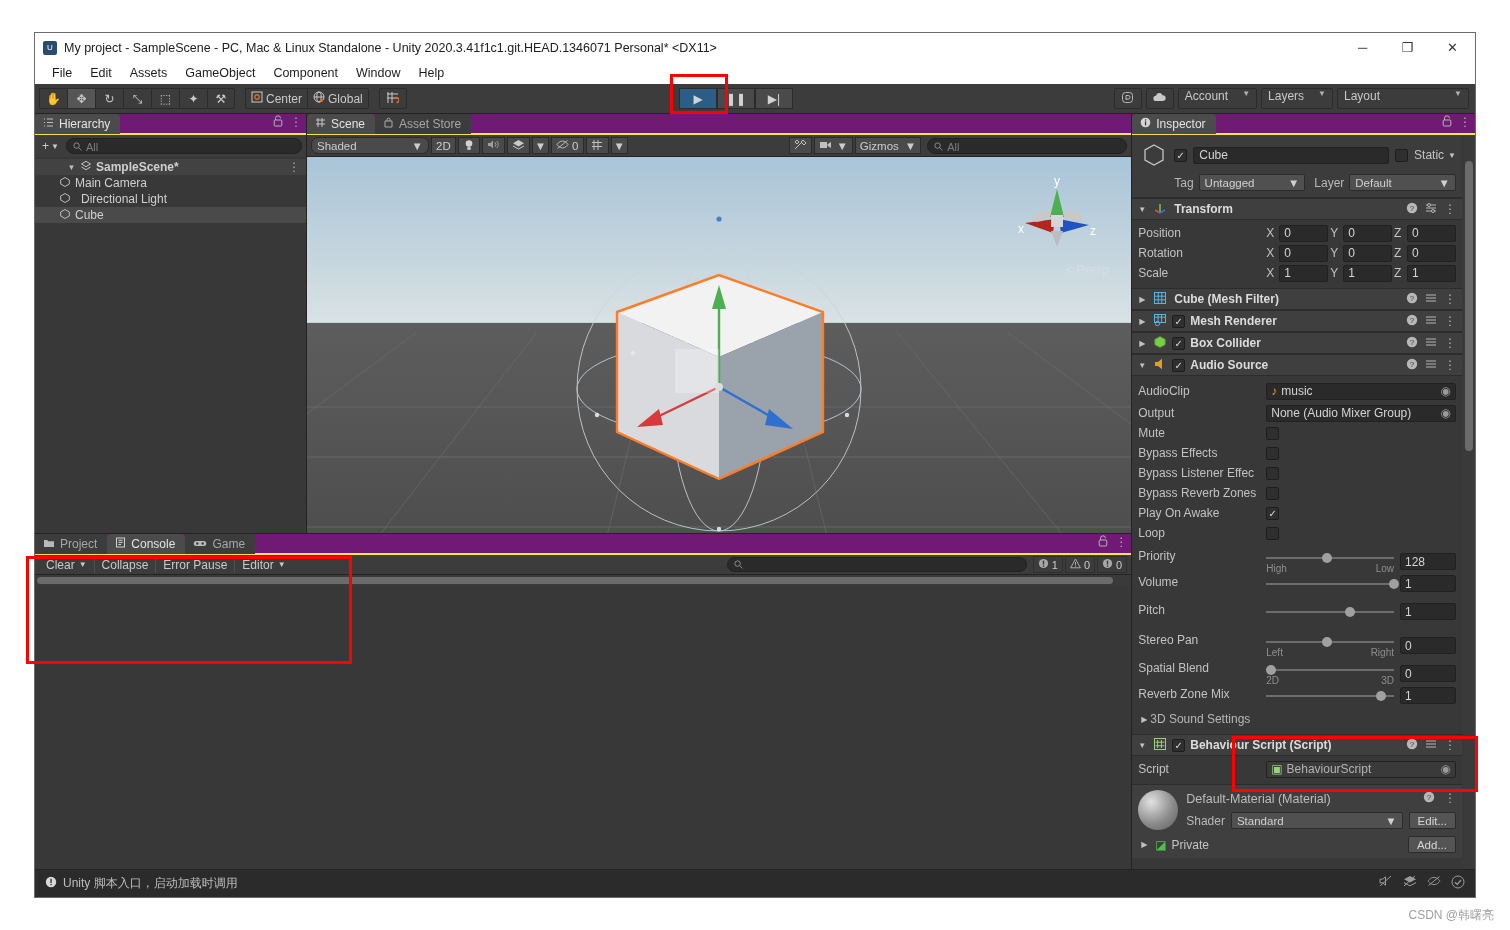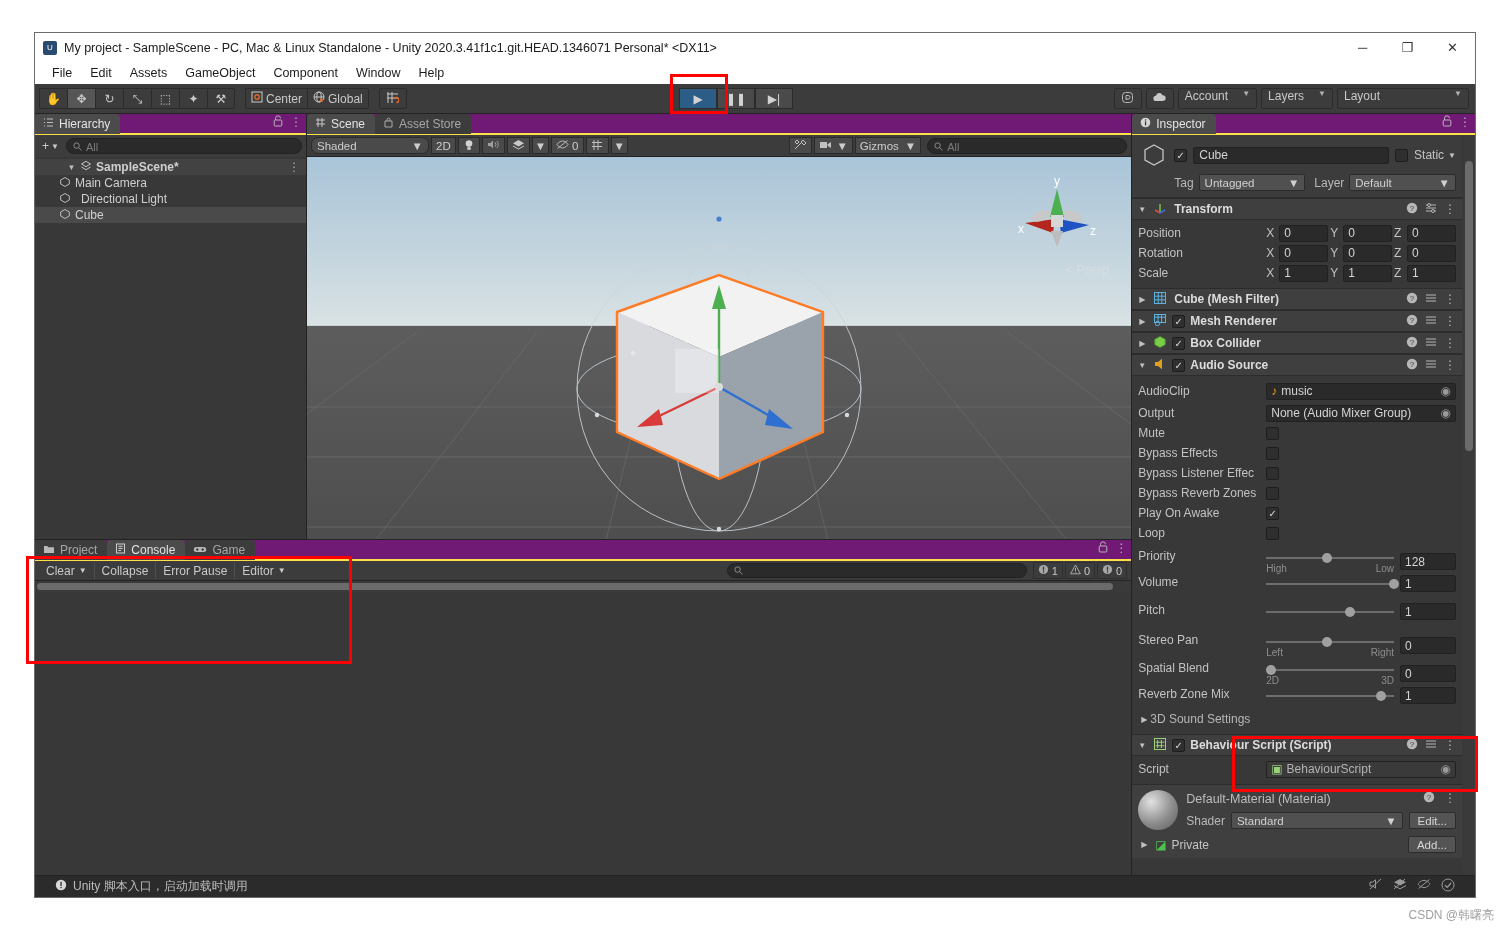--- a/index.html
+++ b/index.html
@@ -170,22 +170,22 @@
   .slabels { display:flex; justify-content:space-between; font-size:10px; color:#8e8e8e; margin-top:-3px; padding-right:0; }
   .numbox { width:56px; height:17px; background:#2a2a2a; border:1px solid #212121; border-radius:2px;
             padding:0 4px; color:#d4d4d4; display:flex; align-items:center; }
   .matcard { background:#3f3f3f; border-top:1px solid #2c2c2c; padding:5px 6px; }
   .matrow { display:flex; align-items:center; gap:8px; }
   .matsphere { width:40px; height:40px; border-radius:50%;
                background:radial-gradient(circle at 33% 30%, #e2e2e2, #8d8d8d 55%, #5c5c5c); }
   .mattitle { color:#bdbdbd; font-size:12.5px; }
   .smallbtn { height:17px; padding:0 8px; background:#545454; border:1px solid #2b2b2b; border-radius:2px;
               display:flex; align-items:center; color:#d6d6d6; font-size:11.5px; }
-  .statusbar { height:22px; background:#2b2b2b; display:flex; align-items:center; gap:6px;
-               padding:0 20px; border-top:1px solid #232323; flex:0 0 auto; color:#bdbdbd; }
+  .statusbar { height:28px; background:#2b2b2b; display:flex; align-items:center; gap:6px;
+               padding:0 10px; border-top:1px solid #232323; flex:0 0 auto; color:#bdbdbd; }
   .statusicons { margin-left:auto; display:flex; gap:10px; color:#9a9a9a; }
   
   .vscroll { position:absolute; right:0; top:0; width:12px; bottom:0; background:#3a3a3a; }
   .vthumb { position:absolute; right:2px; width:8px; background:#6b6b6b; border-radius:4px; }
   .hscrollbar { height:11px; background:#3a3a3a; position:relative; }
   .hthumb { position:absolute; left:2px; top:2px; height:7px; background:#6b6b6b; border-radius:4px; }
   
   .annot { position:absolute; border:3px solid #ff0000; pointer-events:none; z-index:40; }
   .watermark { position:absolute; right:16px; bottom:6px; color:#9e9e9e; font-size:12px; z-index:50; }
 </style>

